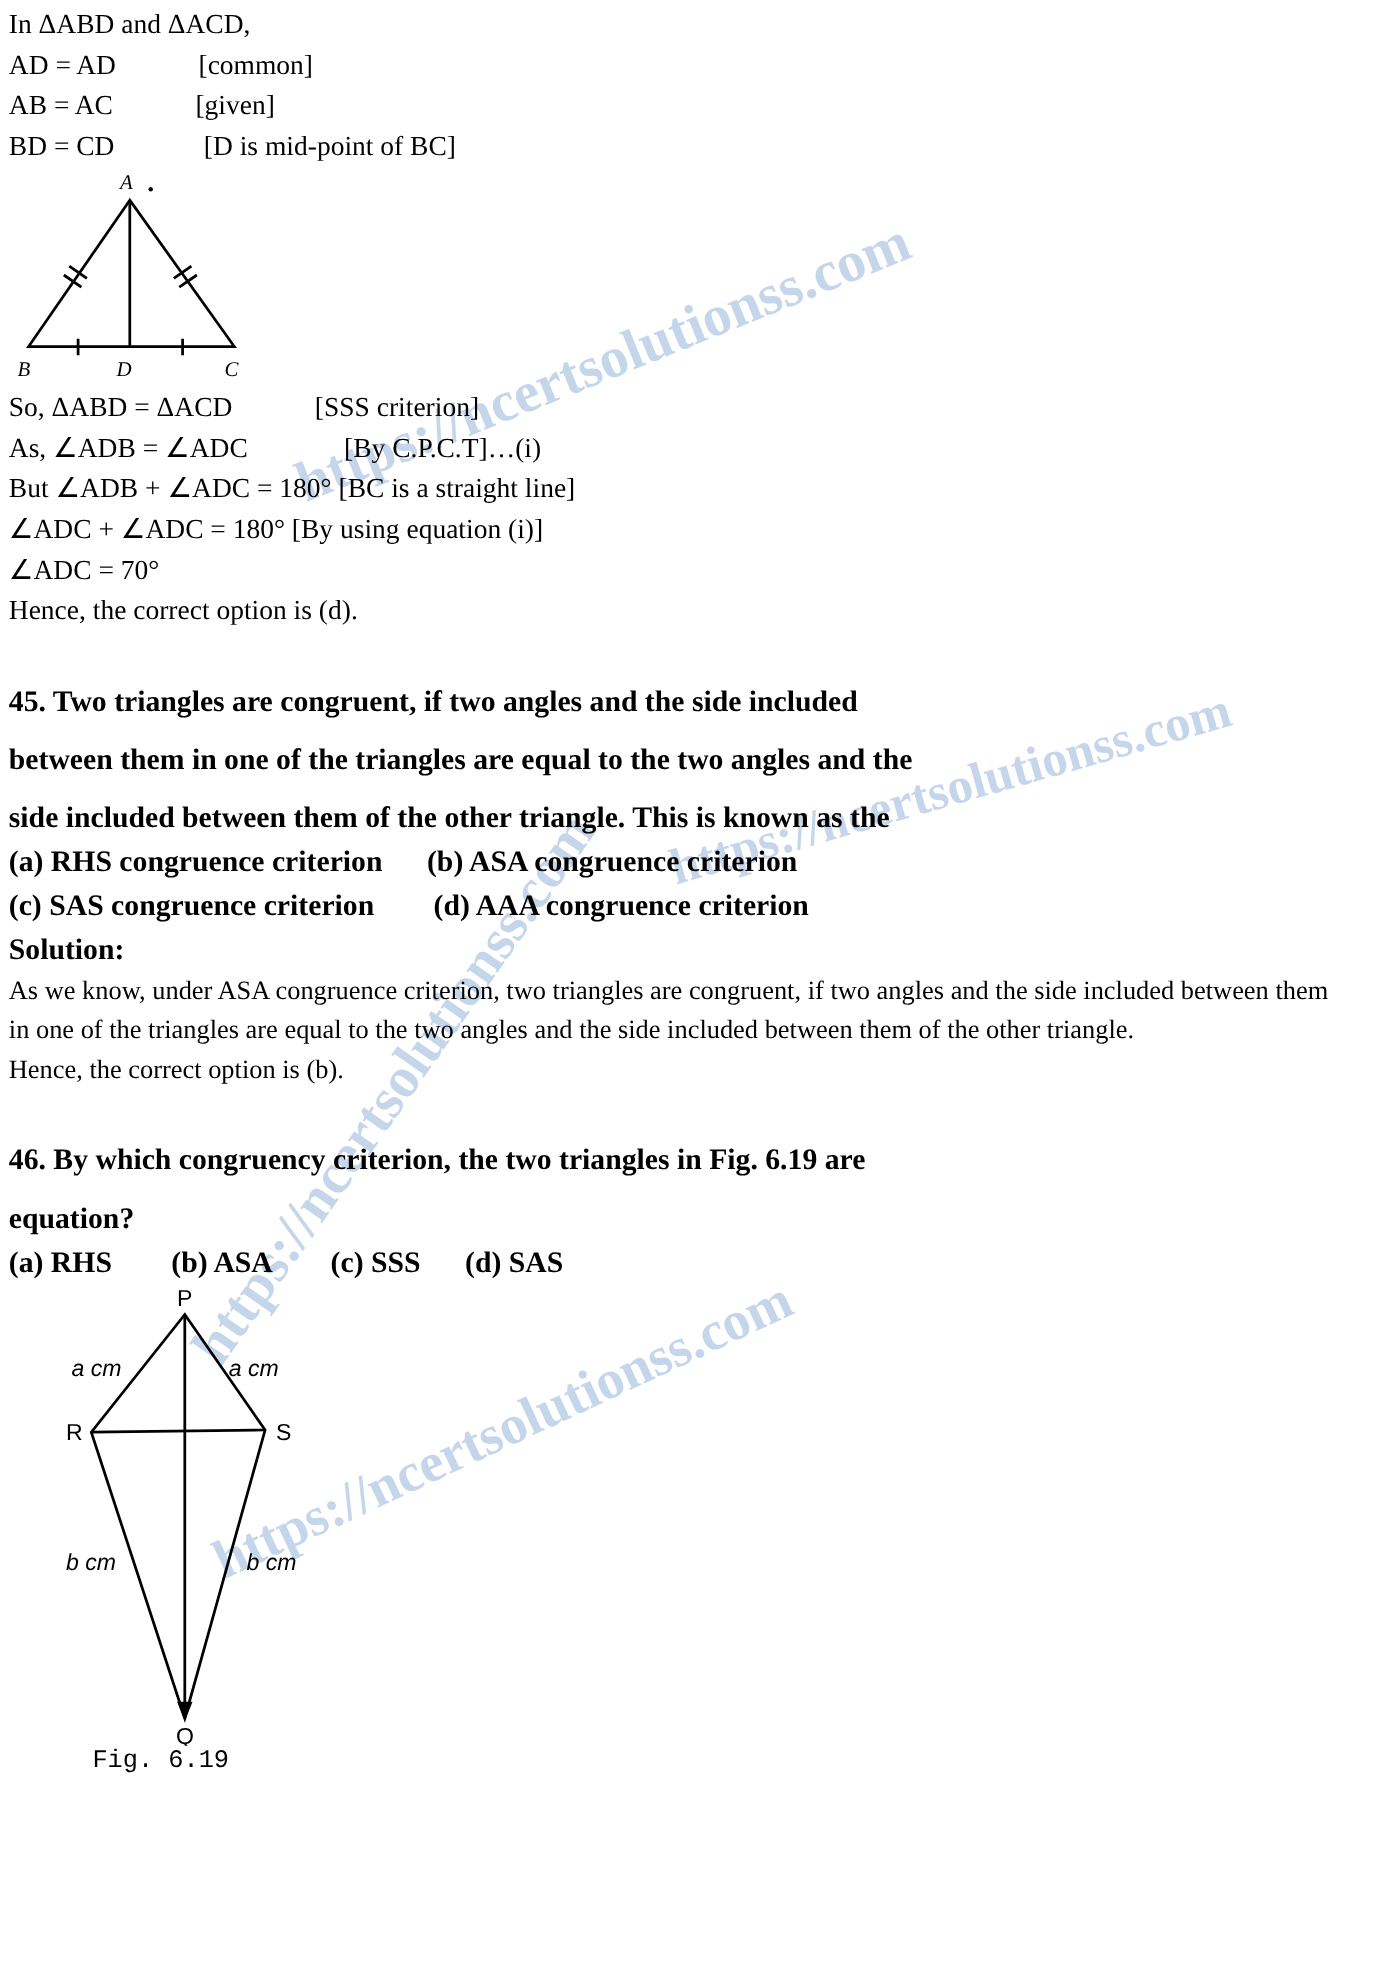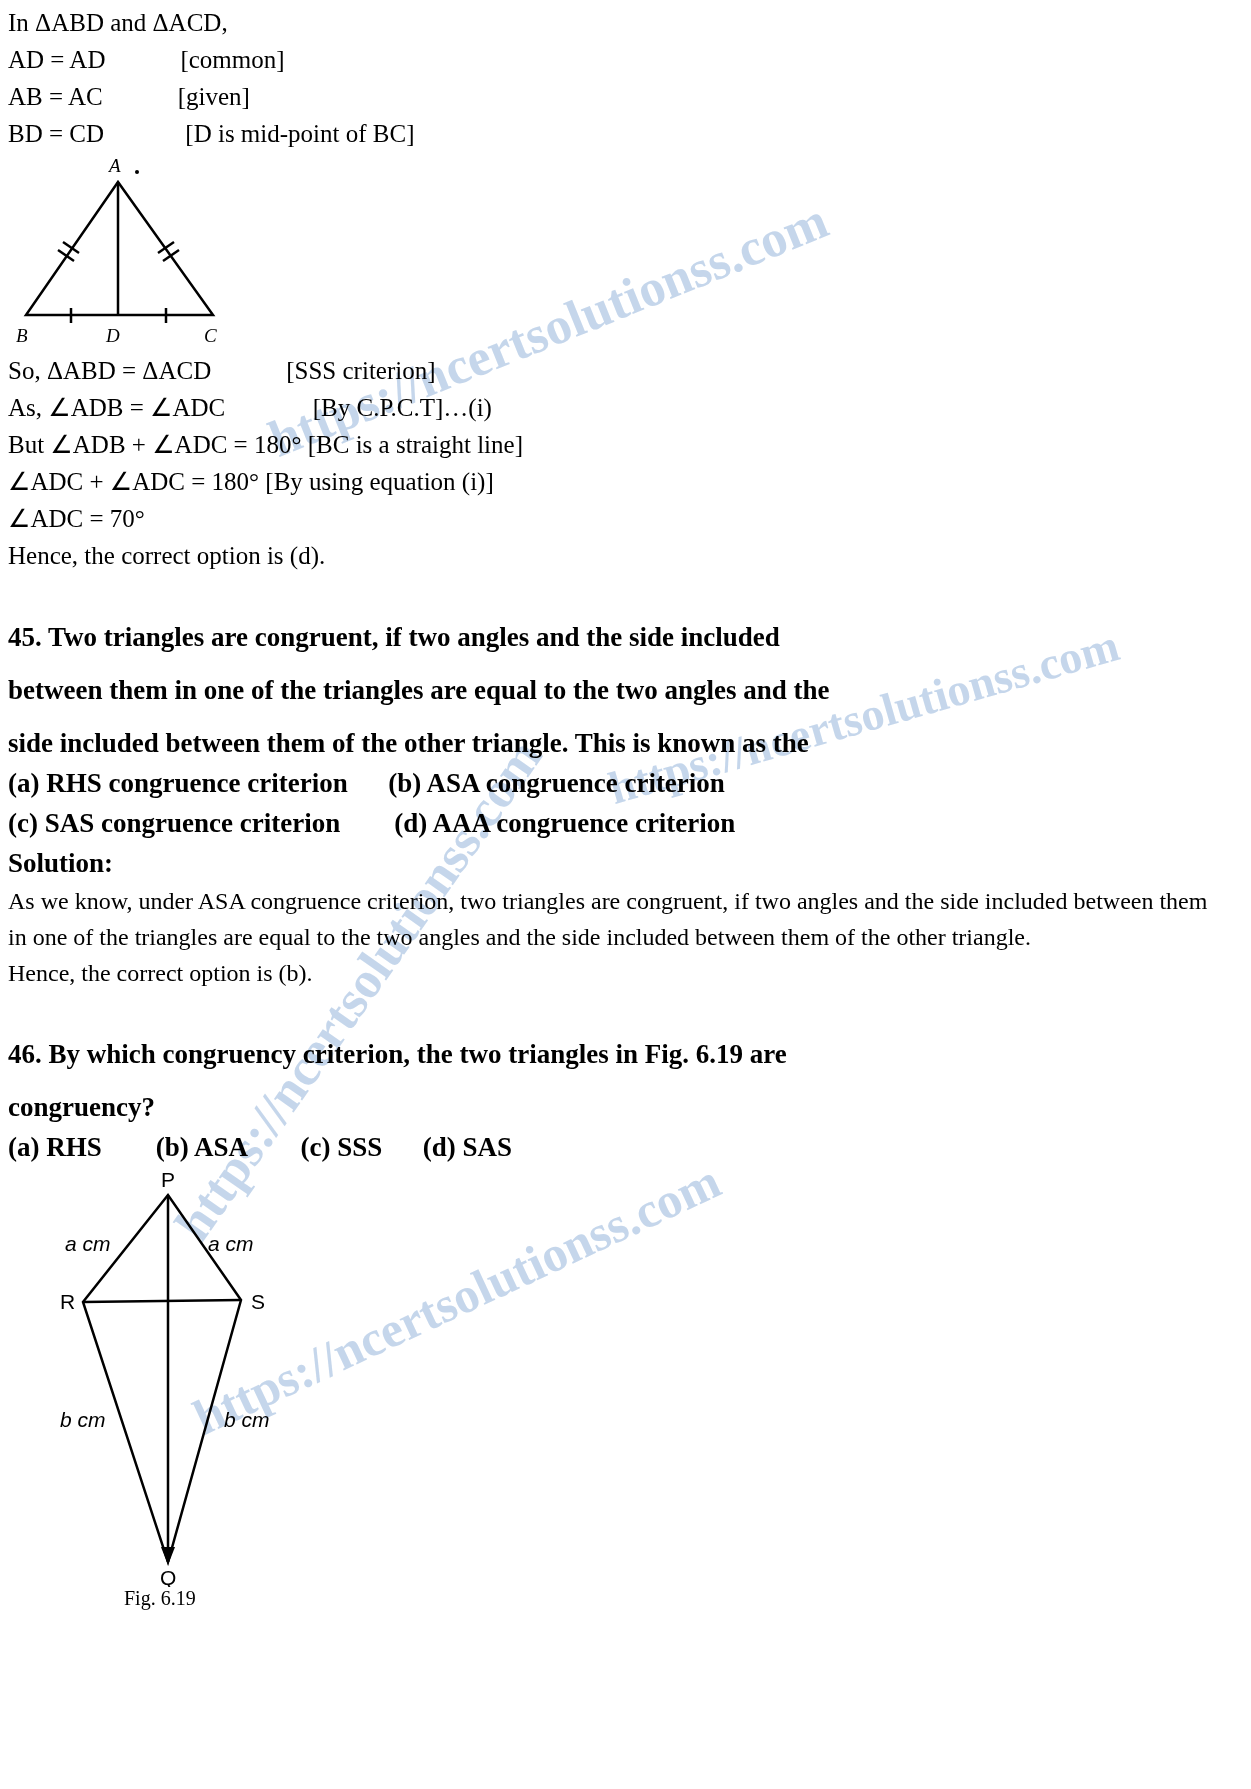--- a/index.html
+++ b/index.html
@@ -80,23 +80,23 @@
     left: 170px; top: 1270px;
     font-size: 50px;
     transform: rotate(-25deg);
   }
 
   .figure-wrap {
     position: relative;
     z-index: 2;
   }
   .fig-caption {
-    font-family: Liberation Serif, serif;
-    font-size: 20px;
-    margin-left: 116px;
+    font-family: Liberation Mono, monospace;
+    font-size: 23px;
+    margin-left: 76px;
   }
   svg { display: block; }
 </style>
 </head>
 <body>
 
 <div class="page">
 
   <div class="wm wm1">https://ncertsolutionss.com</div>
   <div class="wm wm2">https://ncertsolutionss.com</div>
@@ -150,21 +150,21 @@
     <div class="opt-line">(a) RHS congruence criterion      (b) ASA congruence criterion</div>
     <div class="opt-line">(c) SAS congruence criterion        (d) AAA congruence criterion</div>
 
     <div class="sol-head">Solution:</div>
     <div class="para">As we know, under ASA congruence criterion, two triangles are congruent, if two angles and the side included between them in one of the triangles are equal to the two angles and the side included between them of the other triangle.</div>
     <div class="para">Hence, the correct option is (b).</div>
 
     <div class="spacer-lg"></div>
 
     <div class="q-head">46. By which congruency criterion, the two triangles in Fig. 6.19 are</div>
-    <div class="q-head">congruency?</div>
+    <div class="q-head">equation?</div>
     <div class="opt-line">(a) RHS        (b) ASA        (c) SSS      (d) SAS</div>
 
     <div class="figure-wrap">
       <svg width="340" height="420" viewBox="0 0 340 420">
 
         <polygon points="160,28 75,135 160,395 233,133" fill="none" stroke="#000" stroke-width="2.5"></polygon>
 
         <line x1="75" y1="135" x2="233" y2="133" stroke="#000" stroke-width="2.5"></line>
 
         <line x1="160" y1="28" x2="160" y2="395" stroke="#000" stroke-width="2.5"></line>

